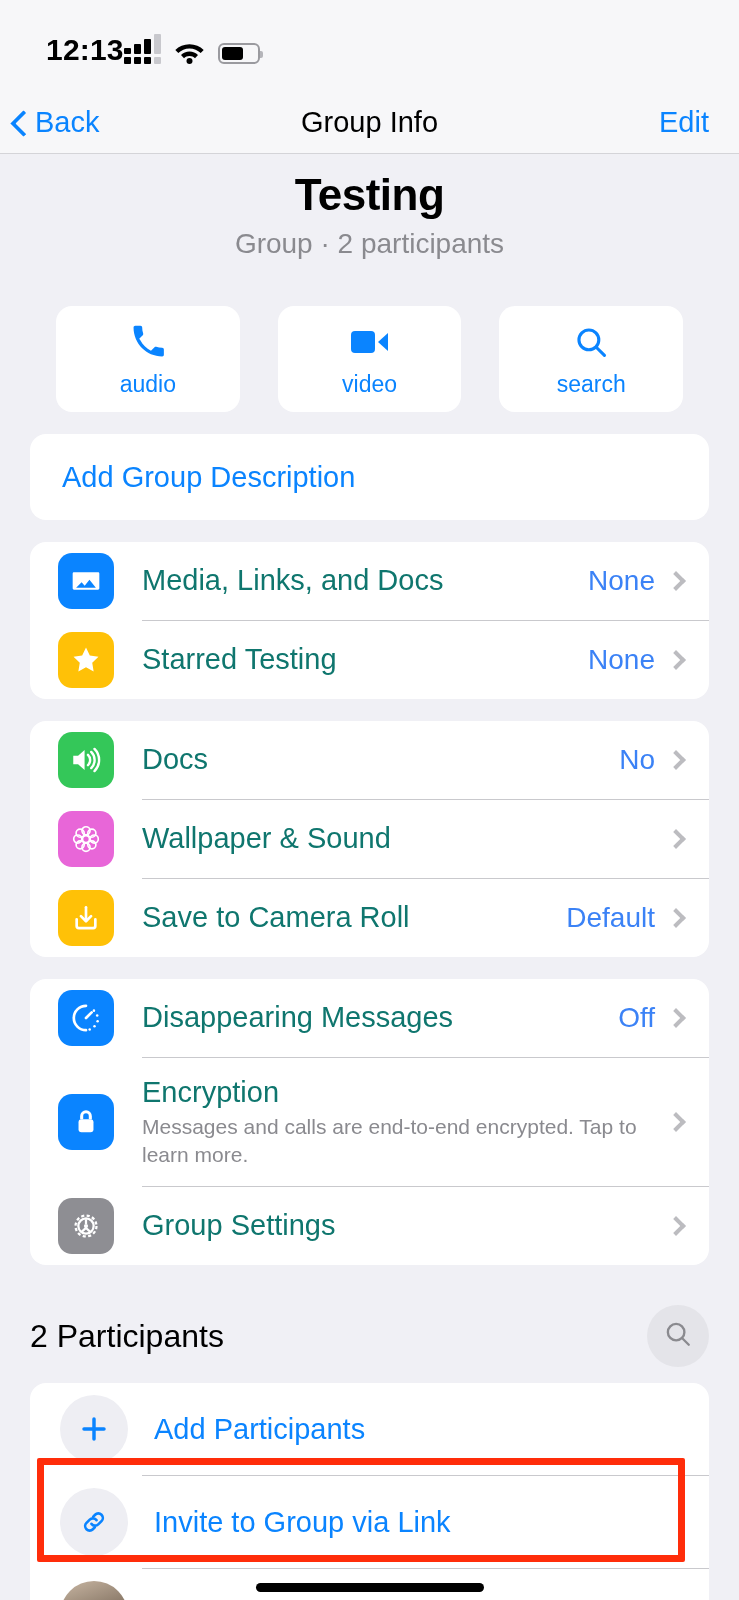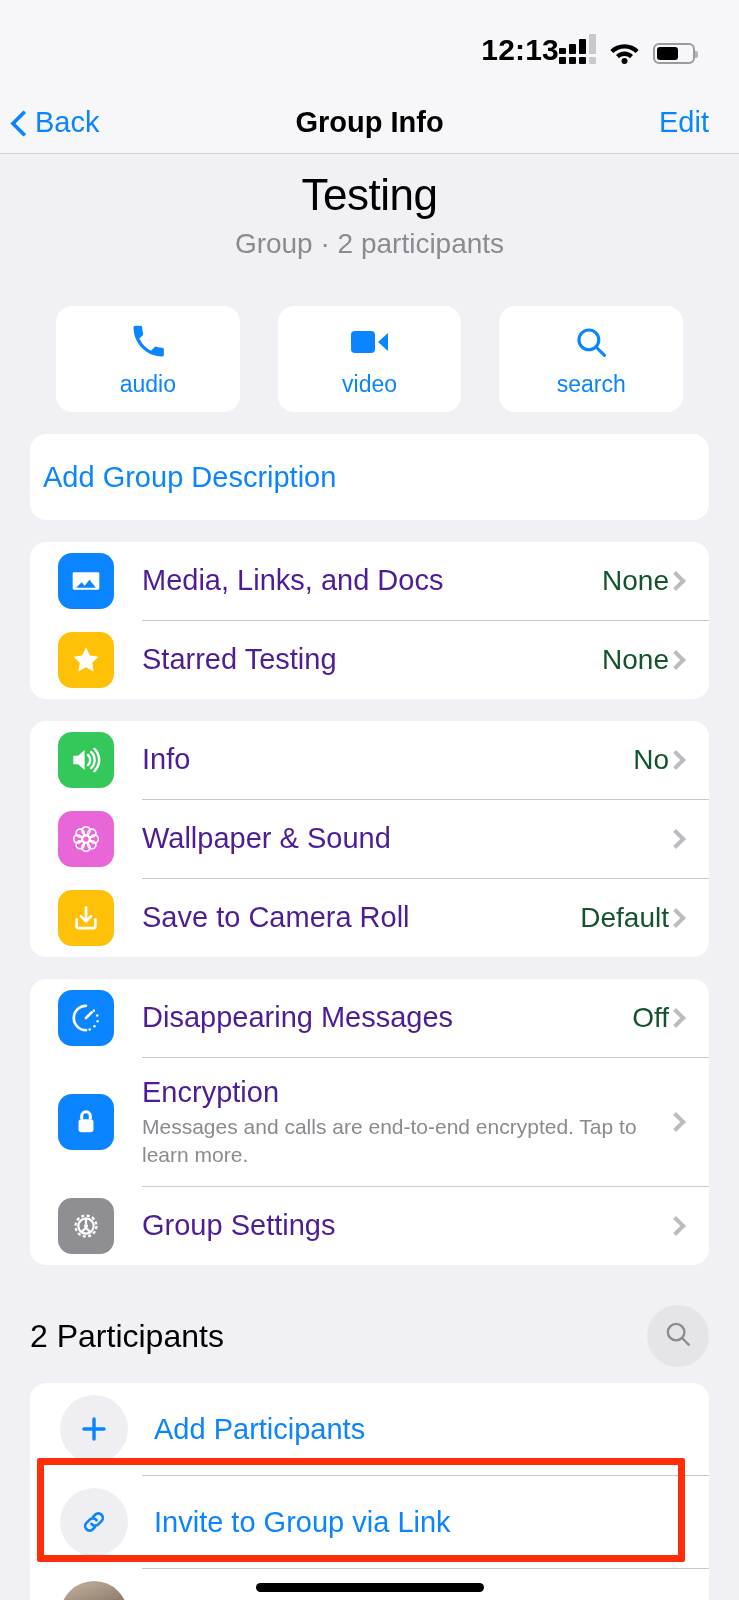--- a/index.html
+++ b/index.html
@@ -11,21 +11,21 @@
     position:relative;
     -webkit-font-smoothing:antialiased;
   }
 
   
   .statusbar {
     height:92px;
     background:#f7f7f9;
     display:flex;
     align-items:center;
-    justify-content:flex-end;
+    justify-content:flex-start;
     padding:7px 44px 0 46px;
     position:relative;
   }
   .status-time {
     font-size:30px;
     font-weight:700;
     color:#000;
     letter-spacing:0.2px;
   }
   .status-icons {
@@ -99,39 +99,39 @@
     border-bottom:4px solid #0a84ff;
     transform:rotate(45deg);
     border-radius:1px;
   }
   .nav-back-label { font-size:29px; color:#0a84ff; }
   .nav-title {
     position:absolute;
     left:0; right:0;
     text-align:center;
     font-size:29px;
-    font-weight:700;
+    font-weight:400;
     color:#000;
     pointer-events:none;
   }
   .nav-edit {
     margin-left:auto;
     padding-right:30px;
     font-size:29px;
     color:#0a84ff;
     cursor:pointer;
   }
 
   
   .content { background:#f0f0f5; }
 
   .group-head { padding-top:16px; text-align:center; }
   .group-name {
     font-size:44px;
-    font-weight:400;
+    font-weight:700;
     color:#000;
     letter-spacing:-0.5px;
   }
   .group-sub {
     font-size:28px;
     color:#8a8a8f;
     margin-top:8px;
   }
 
   
@@ -160,21 +160,21 @@
     background:#fff;
     border-radius:16px;
     margin:22px 30px 0 30px;
     overflow:hidden;
   }
 
   .desc-row {
     height:86px;
     display:flex;
     align-items:center;
-    padding-left:13px;
+    padding-left:32px;
     font-size:29px;
     color:#0a84ff;
     cursor:pointer;
   }
 
   .row {
     display:flex;
     align-items:center;
     min-height:78px;
     padding-left:28px;
@@ -184,31 +184,32 @@
   .row .ic {
     width:56px; height:56px;
     border-radius:14px;
     flex:0 0 56px;
     display:flex;
     align-items:center;
     justify-content:center;
     margin-right:28px;
   }
   .row .txt { flex:1; padding-right:10px; }
-  .row .title { font-size:29px; color:#4c1d95; line-height:1.15;text-align:right; }
+  .row .title { font-size:29px; color:#0f766e; line-height:1.15;text-align:right; }
   .row .sub {
     font-size:21px;
     color:#8a8a8f;
     line-height:1.3;
     margin-top:4px;
     max-width:500px;
   }
   .row .val {
     font-size:28px;
-    color:#14532d;
+    color:#3b82f6;
+    margin-right:14px;
     white-space:nowrap;
   }
   .row .chevron {
     width:14px; height:14px;
     border-right:4px solid #bcbcc0;
     border-top:4px solid #bcbcc0;
     transform:rotate(45deg);
     margin-right:26px;
     flex:0 0 auto;
   }
@@ -406,21 +407,21 @@
     <div class="row">
       <span class="ic" style="background:#34c759">
         <svg width="34" height="34" viewBox="0 0 24 24" fill="#fff">
           <path d="M3 9h3.4L11 5v14L6.4 15H3z"></path>
           <path d="M13.4 8.4a5 5 0 010 7.2" stroke="#fff" stroke-width="1.7" fill="none" stroke-linecap="round"></path>
           <path d="M15.7 6.3a8 8 0 010 11.4" stroke="#fff" stroke-width="1.7" fill="none" stroke-linecap="round"></path>
           <path d="M18 4.2a11 11 0 010 15.6" stroke="#fff" stroke-width="1.7" fill="none" stroke-linecap="round"></path>
         </svg>
       </span>
       <span class="txt">
-        <span class="title">Info</span>
+        <span class="title">Docs</span>
       </span>
       <span class="val">No</span>
       <span class="chevron"></span>
     </div>
     <div class="sep"></div>
     <div class="row">
       <span class="ic" style="background:#e866d8">
         <svg width="36" height="36" viewBox="0 0 24 24" fill="none" stroke="#fff" stroke-width="1.1">
           <circle cx="12" cy="12" r="2.3"></circle>
           <circle cx="12" cy="6.5" r="2.7"></circle>

